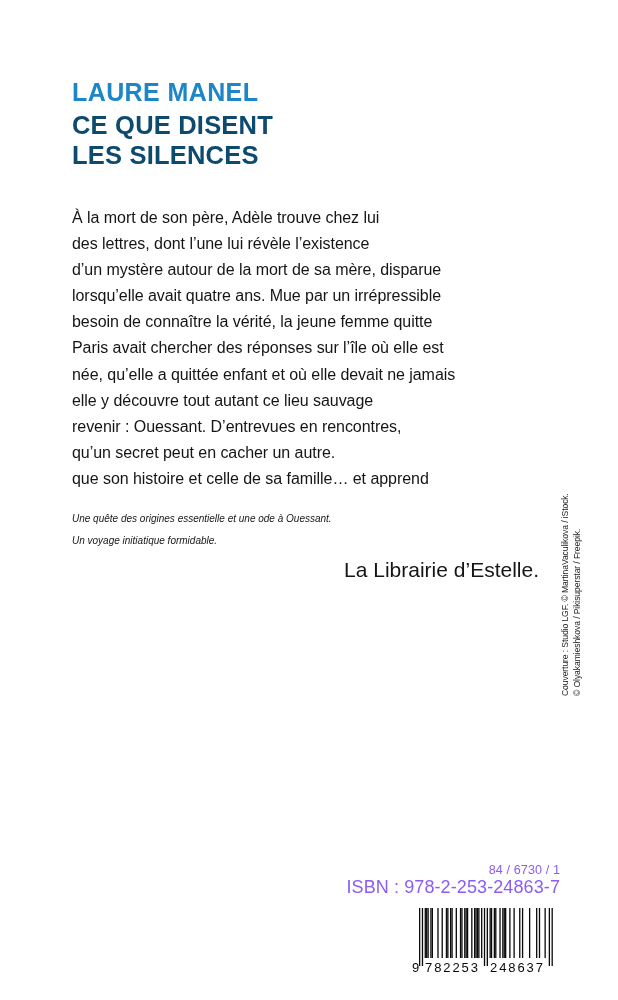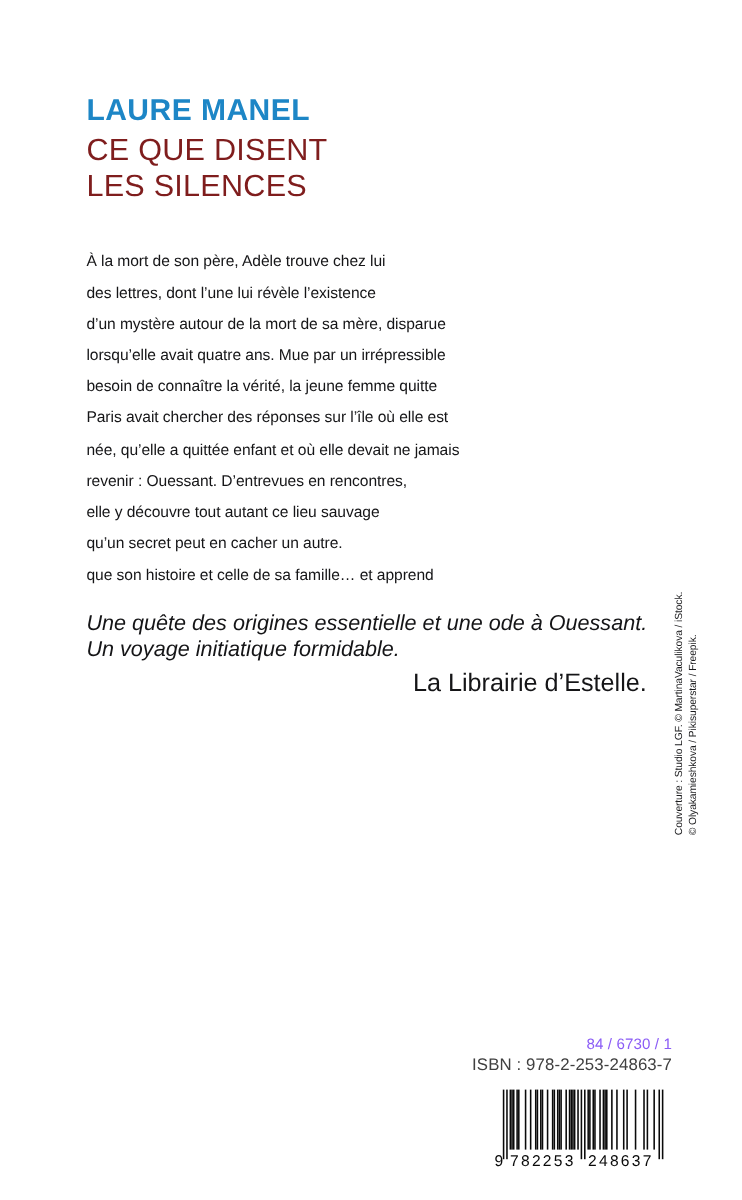--- a/index.html
+++ b/index.html
@@ -32,23 +32,23 @@
     font-size: 25px;
     font-weight: 700;
     letter-spacing: 0.4px;
     color: #1d86c6;
     line-height: 1.12;
     margin: 0;
     white-space: nowrap;
   }
   .title {
     font-size: 25.5px;
-    font-weight: 400;
+    font-weight: 700;
     letter-spacing: 0.2px;
-    color: #7f1d1d;
+    color: #0c4a6e;
     line-height: 1.18;
     margin: 4px 0 12px 0;
   }
   .title-line { display: block; white-space: nowrap; }
 
   
   .logo {
     position: absolute;
     left: 478px;
     top: 72px;
@@ -56,38 +56,38 @@
     height: 98px;
   }
   .logo svg { display: block; width: 100%; height: 100%; }
 
   
   .blurb {
     position: absolute;
     left: 72px;
     top: 205px;
     width: 470px;
-    font-size: 13px;
+    font-size: 16px;
     line-height: 26.1px;
     color: #151517;
     letter-spacing: -0.05px;
   }
   .blurb-line { display: block; white-space: nowrap; }
 
   
   .quote {
     position: absolute;
     left: 72px;
     top: 508px;
     width: 470px;
   }
   .quote-line {
     display: block;
     font-style: italic;
-    font-size: 18px;
+    font-size: 10px;
     line-height: 22px;
     color: #151517;
     white-space: nowrap;
   }
   .quote-source {
     display: block;
     text-align: right;
     font-style: normal;
     font-size: 21px;
     line-height: 22px;
@@ -122,23 +122,23 @@
     top: 862px;
     text-align: right;
   }
   .isbn-code {
     font-size: 12.6px;
     line-height: 17px;
     color: #8b5cf6;
     letter-spacing: 0.1px;
   }
   .isbn-number {
-    font-size: 14px;
+    font-size: 18px;
     line-height: 17px;
-    color: #404040;
+    color: #8b5cf6;
     letter-spacing: 0.1px;
   }
 
   
   .barcode {
     position: absolute;
     left: 408px;
     top: 906px;
     width: 152px;
     height: 72px;
@@ -160,22 +160,22 @@
 
 
   <div class="blurb">
     <span class="blurb-line">À la mort de son père, Adèle trouve chez lui</span>
     <span class="blurb-line">des lettres, dont l’une lui révèle l’existence</span>
     <span class="blurb-line">d’un mystère autour de la mort de sa mère, disparue</span>
     <span class="blurb-line">lorsqu’elle avait quatre ans. Mue par un irrépressible</span>
     <span class="blurb-line">besoin de connaître la vérité, la jeune femme quitte</span>
     <span class="blurb-line">Paris avait chercher des réponses sur l’île où elle est</span>
     <span class="blurb-line">née, qu’elle a quittée enfant et où elle devait ne jamais</span>
+    <span class="blurb-line">elle y découvre tout autant ce lieu sauvage</span>
     <span class="blurb-line">revenir : Ouessant. D’entrevues en rencontres,</span>
-    <span class="blurb-line">elle y découvre tout autant ce lieu sauvage</span>
     <span class="blurb-line">qu’un secret peut en cacher un autre.</span>
     <span class="blurb-line">que son histoire et celle de sa famille… et apprend</span>
   </div>
 
   <div class="quote">
     <span class="quote-line">Une quête des origines essentielle et une ode à Ouessant.</span>
     <span class="quote-line">Un voyage initiatique formidable.</span>
     <span class="quote-source">La Librairie d’Estelle.</span>
   </div>
 

